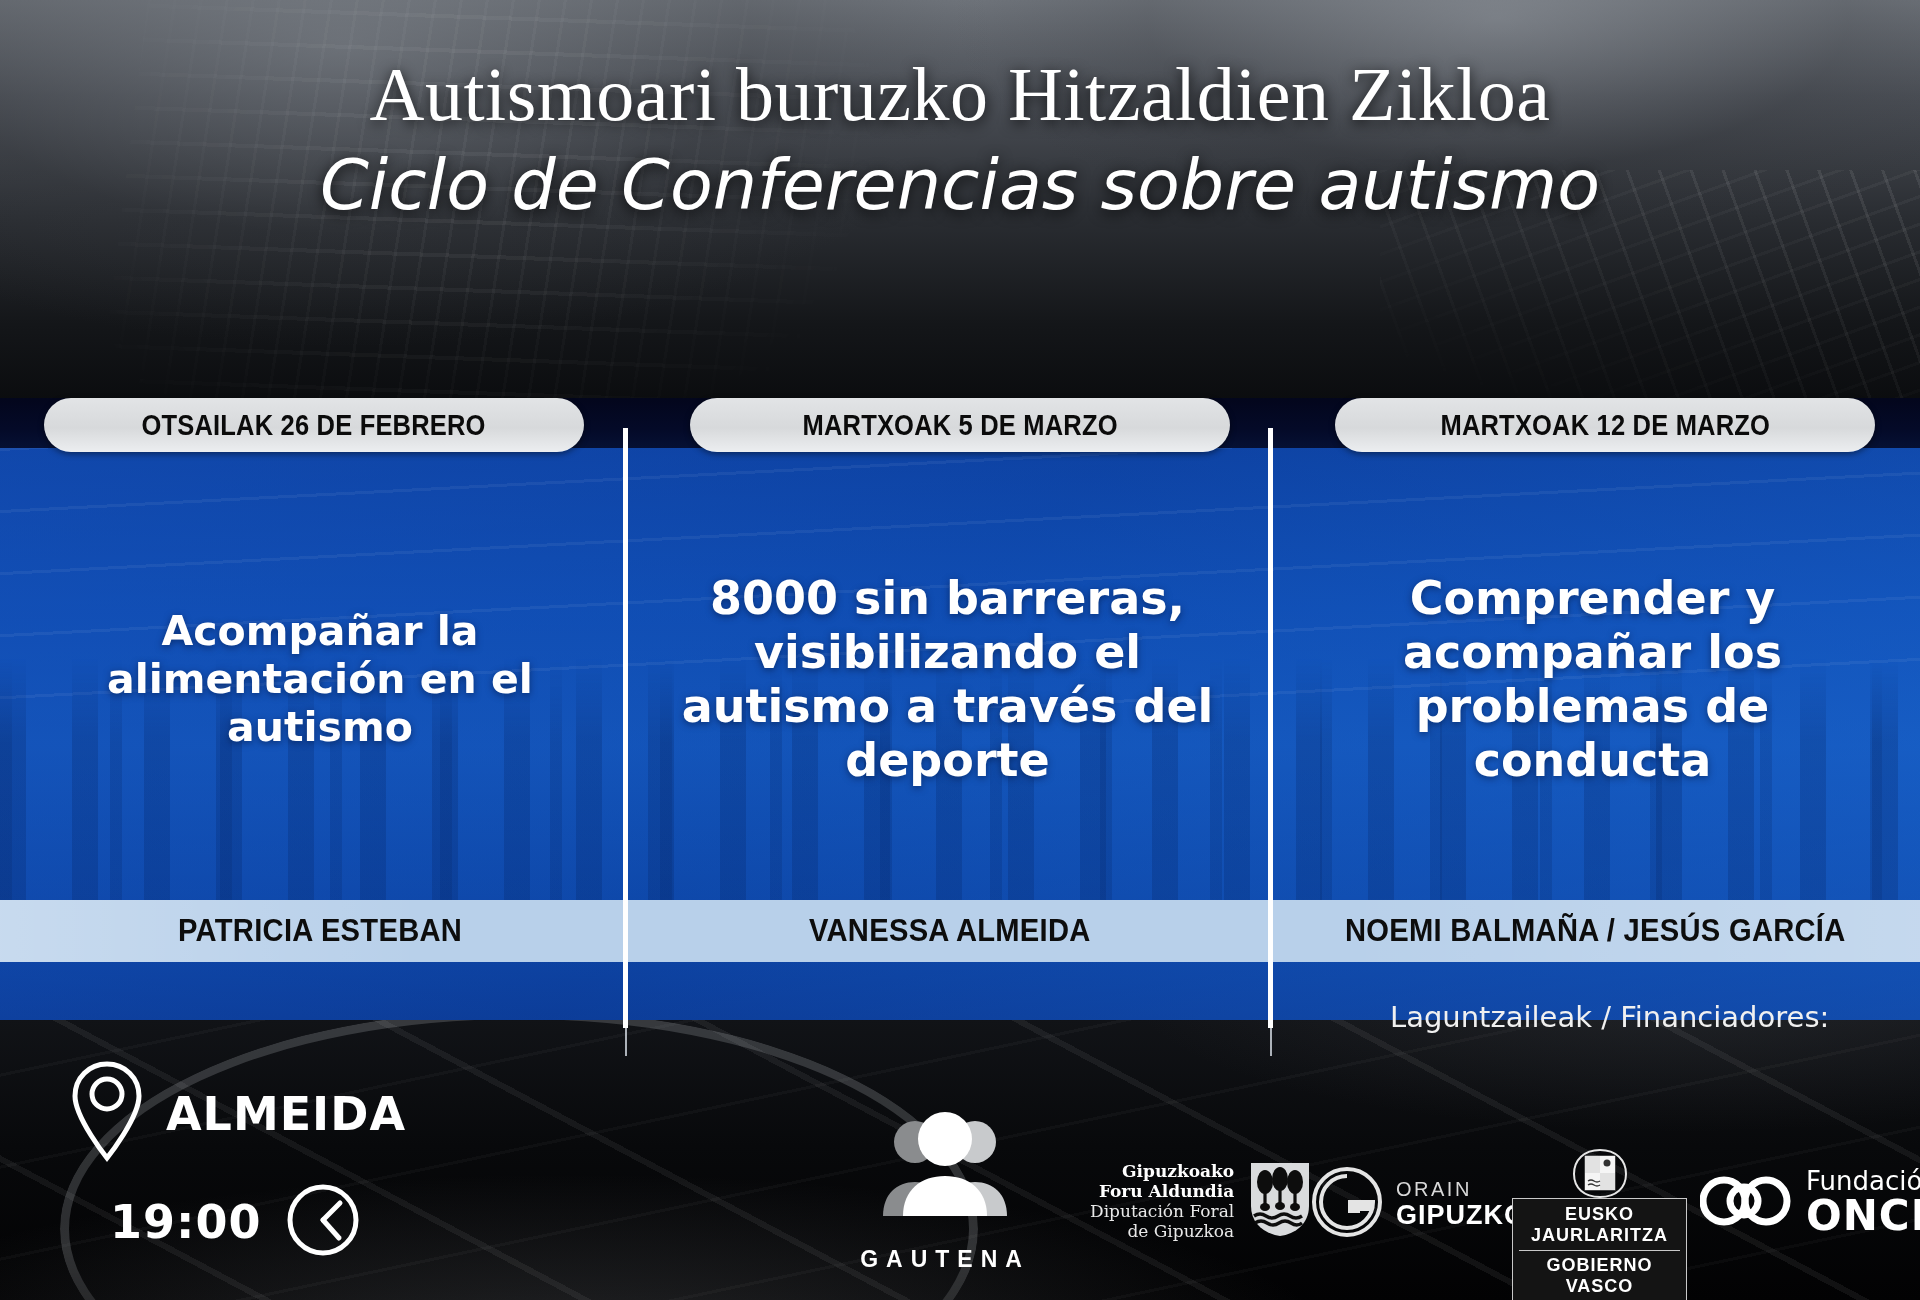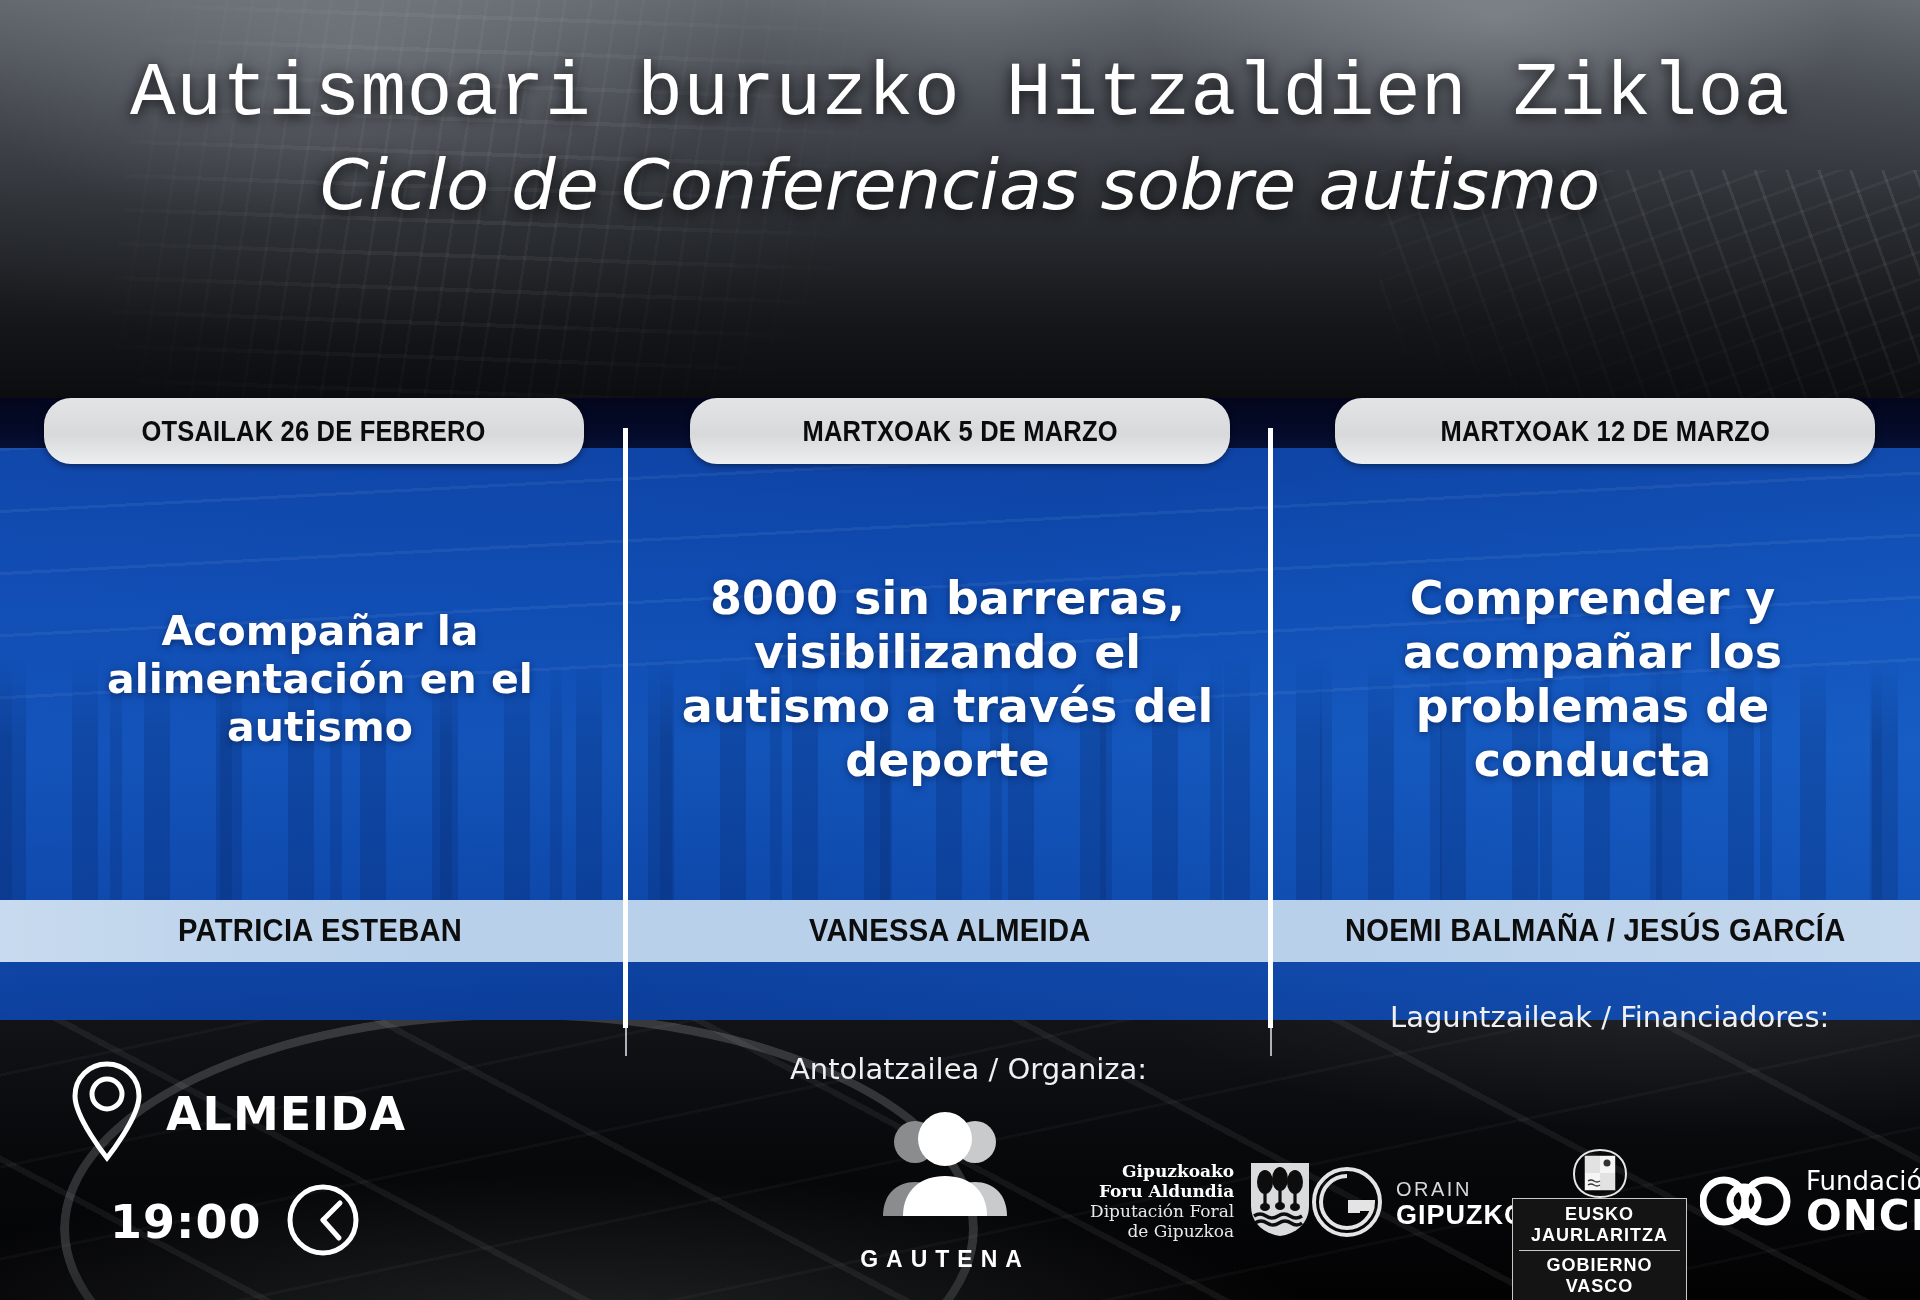--- a/index.html
+++ b/index.html
@@ -61,21 +61,21 @@
     position:absolute;left:60px;top:1010px;width:900px;height:420px;
     border:9px solid rgba(190,195,200,.22);border-radius:50%;
     -webkit-mask-image:linear-gradient(180deg,#000 0%,#000 55%,transparent 95%);
             mask-image:linear-gradient(180deg,#000 0%,#000 55%,transparent 95%);
   }
 
   
   .title-wrap{position:absolute;left:0;top:52px;width:1920px;text-align:center;}
   .t-line1{
     font-size:76px;font-weight:400;color:#fff;letter-spacing:.5px;
-    font-family:Liberation Mono, monospace;
+    font-family:Liberation Serif, serif;
     text-shadow:0 3px 14px rgba(0,0,0,.85);
     line-height:1.12;
     text-align:center;
   }
   .t-line2{
     font-size:70px;font-weight:400;font-style:italic;color:#fff;
     font-family:"DejaVu Sans","Liberation Sans",sans-serif;
     text-shadow:0 3px 14px rgba(0,0,0,.85);
     line-height:1.2;margin-top:6px;
   }
@@ -118,21 +118,21 @@
   .div-a{left:623px;top:428px;height:600px;}
   .div-b{left:1268px;top:428px;height:600px;}
   .div-tail{
     position:absolute;width:2px;background:rgba(225,232,240,.75);
   }
   .dtail-a{left:625px;top:1028px;height:28px;}
   .dtail-b{left:1270px;top:1028px;height:28px;}
 
   
   .badge{
-    position:absolute;height:66px;border-radius:27px;
+    position:absolute;height:54px;border-radius:27px;
     background:linear-gradient(180deg,#e2e4e6 0%,#d7d9db 55%,#eceef0 100%);
     display:flex;align-items:center;justify-content:center;
     box-shadow:0 2px 6px rgba(0,0,0,.45);
   }
   .badge span{
     font-family:"Liberation Sans",sans-serif;
     font-weight:bold;font-size:29px;color:#0b0b0b;letter-spacing:.2px;
     transform:scaleX(.88);
   }
   .badge-1{left:44px;top:398px;width:540px;}
@@ -294,21 +294,20 @@
       <span>
         <svg width="76" height="76" viewBox="0 0 76 76">
           <circle cx="38" cy="38" r="33" fill="none" stroke="#ffffff" stroke-width="5"></circle>
           <line x1="38" y1="38" x2="55" y2="21" stroke="#ffffff" stroke-width="5" stroke-linecap="round"></line>
           <line x1="38" y1="38" x2="54" y2="56" stroke="#ffffff" stroke-width="5" stroke-linecap="round"></line>
         </svg>
       </span>
     </div>
   </div>
 
-  <div class="org-label">Antolatzailea / Organiza:</div>
 
   <div class="gautena">
     <span>
       <svg width="172" height="108" viewBox="0 0 172 108">
         <circle cx="56" cy="32" r="21" fill="#8a8c8e"></circle>
         <path d="M24 106 C24 84 38 72 56 72 C74 72 88 84 88 106 Z" fill="#8a8c8e"></path>
         <circle cx="116" cy="32" r="21" fill="#c8cacc"></circle>
         <path d="M84 106 C84 84 98 72 116 72 C134 72 148 84 148 106 Z" fill="#c8cacc"></path>
         <circle cx="86" cy="29" r="27" fill="#ffffff"></circle>
         <path d="M44 106 C44 80 62 66 86 66 C110 66 128 80 128 106 Z" fill="#ffffff"></path>

